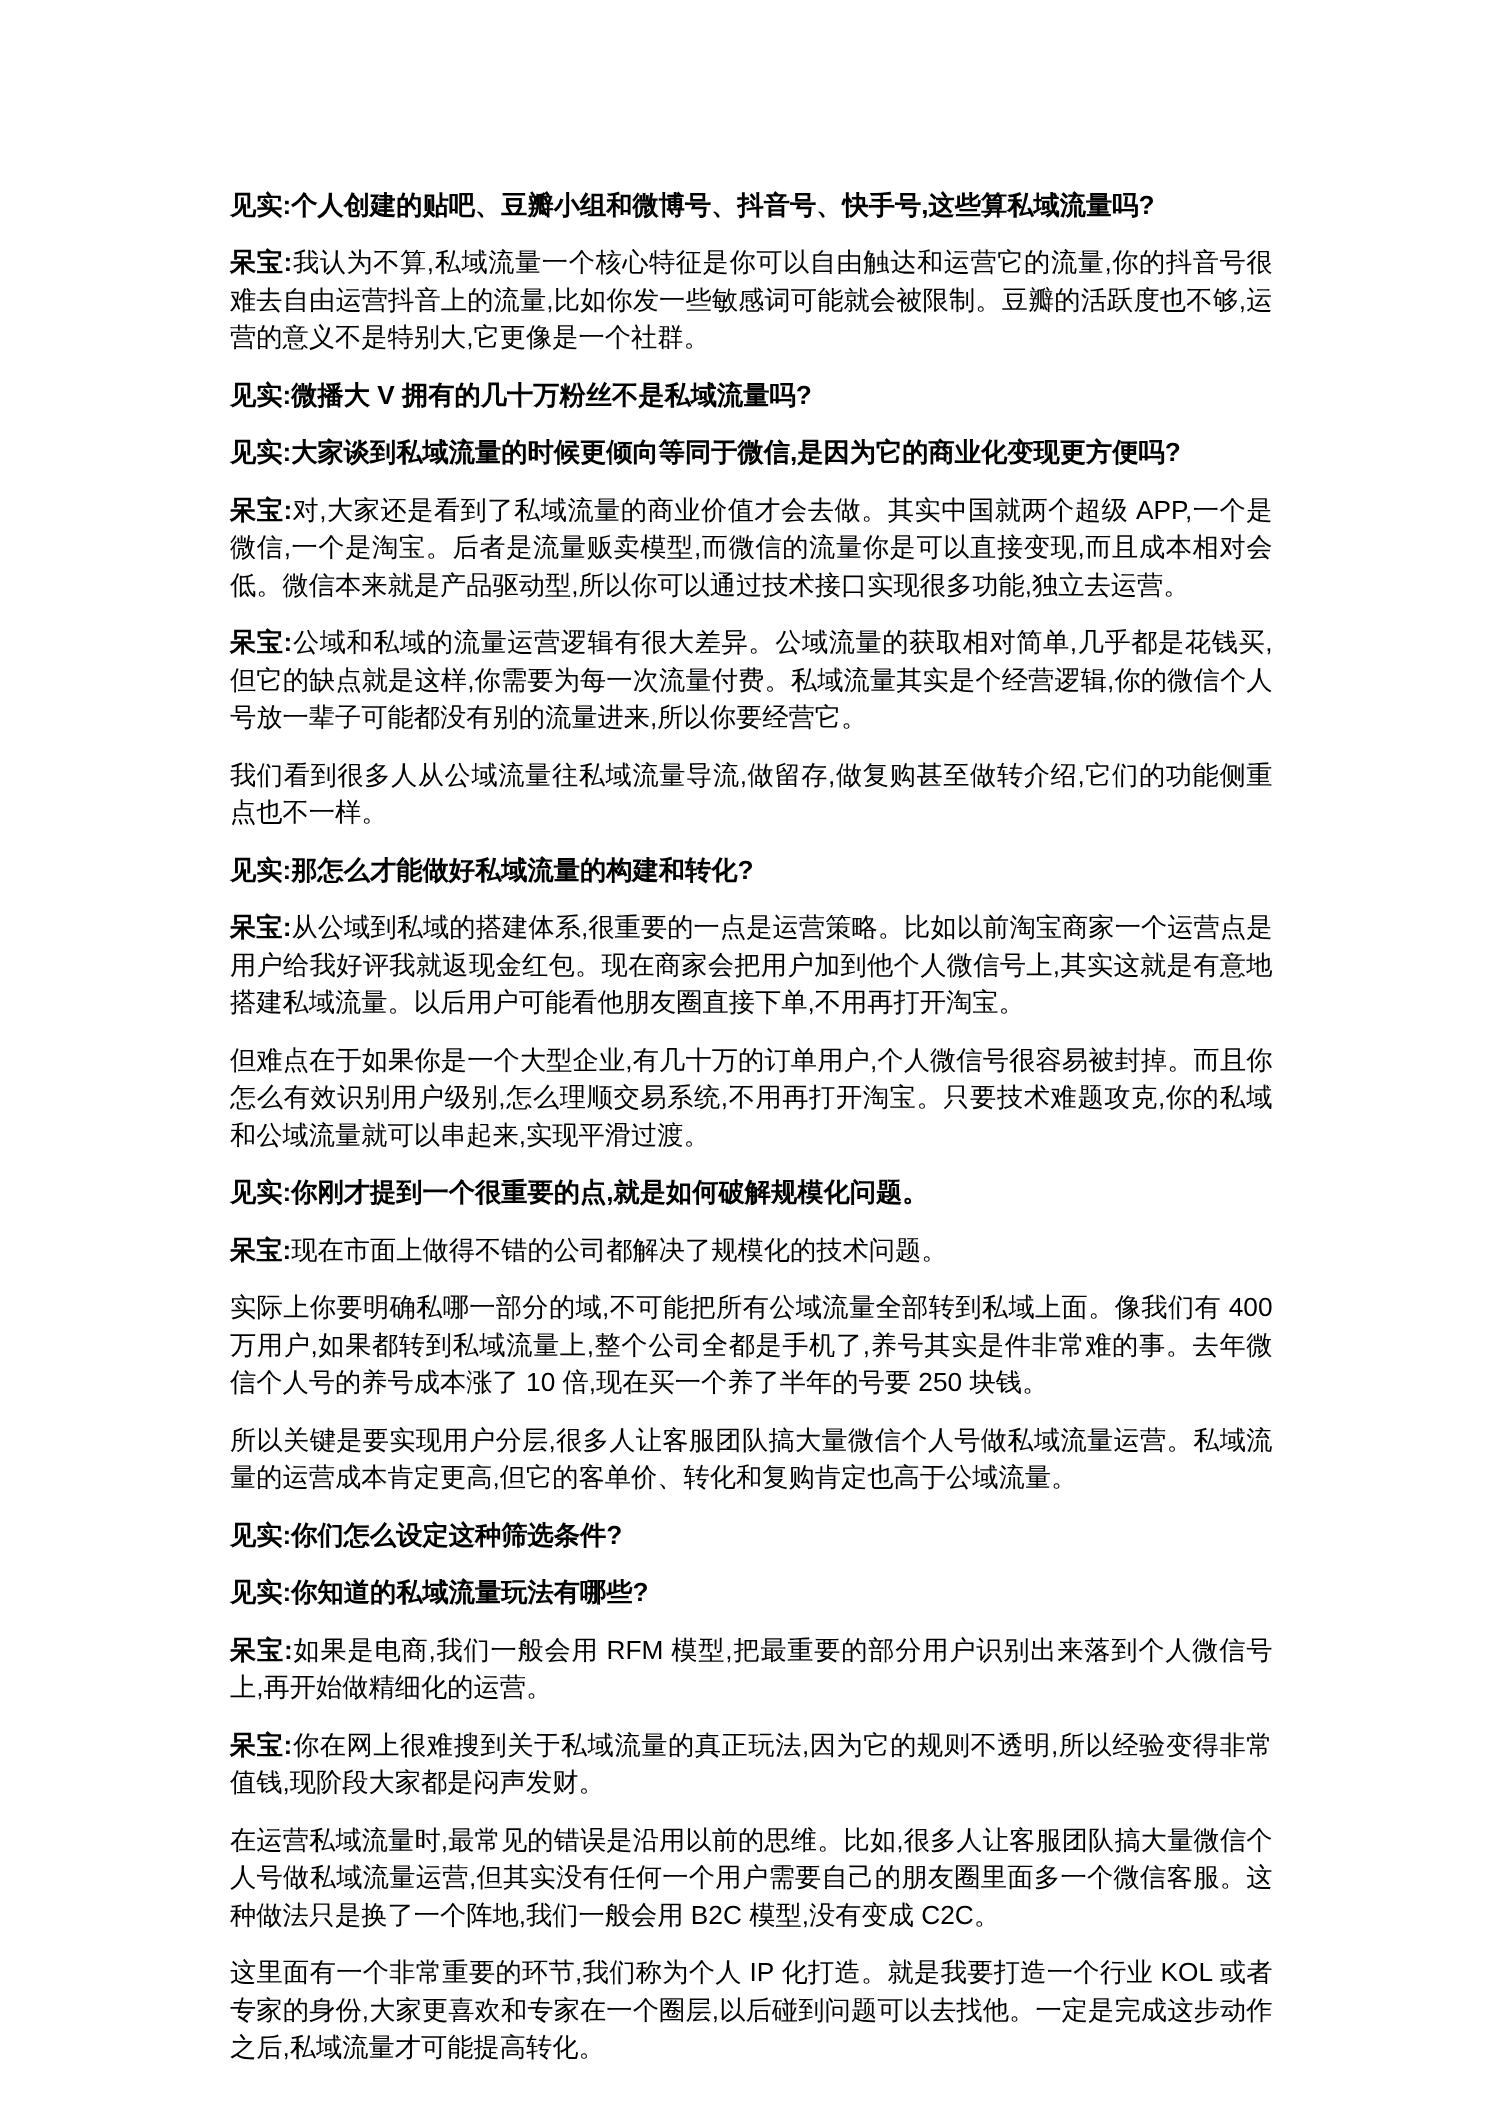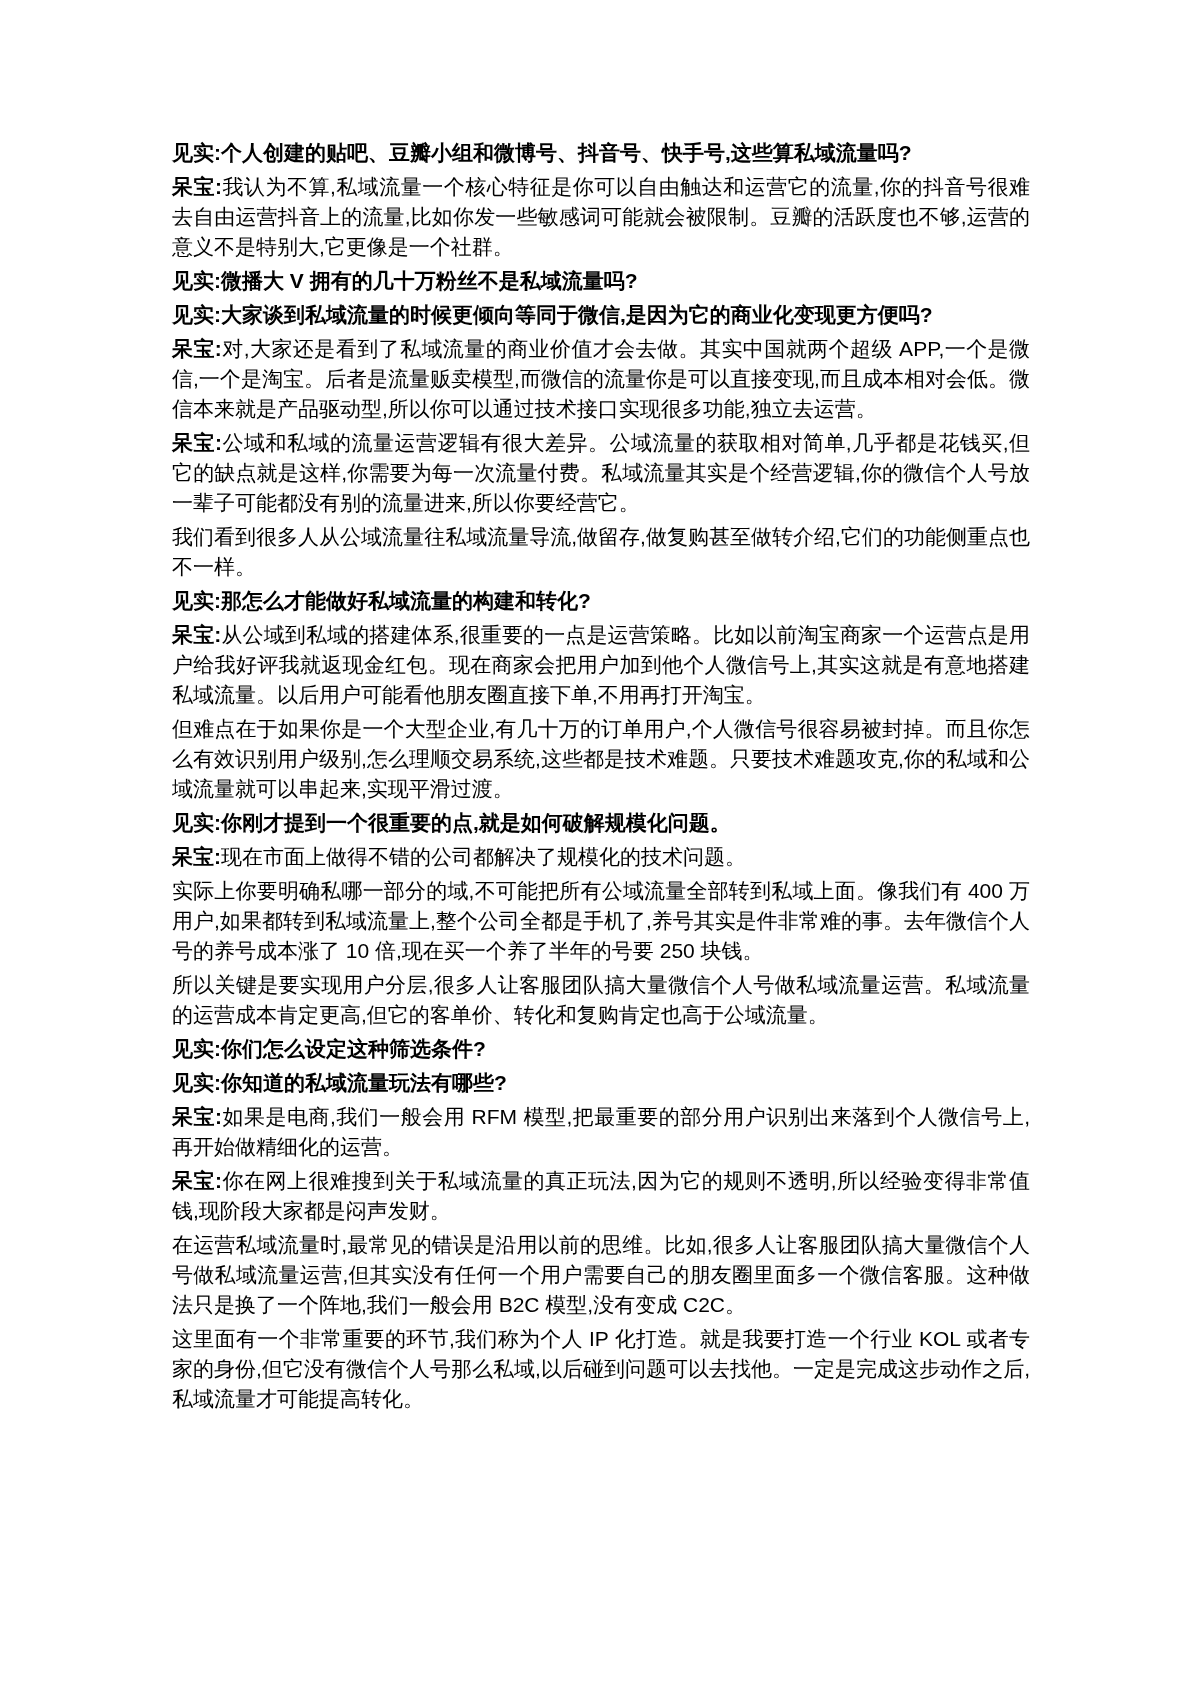--- a/index.html
+++ b/index.html
@@ -23,21 +23,21 @@
     left: 168px;
     top: 134px;
     width: 866px;
     color: #000000;
     font-size: 21px;
     line-height: 30px;
     text-align: justify;
     text-justify: inter-ideograph;
   }
   .content p {
-    margin: 4px;
+    margin: 16px;
   }
   .qa-block.question p {
     font-weight: bold;
   }
   .speaker {
     font-weight: bold;
   }
 </style>
 </head>
 <body>
@@ -61,21 +61,21 @@
       </section>
       <section class="qa-block answer">
         <p><span class="speaker">呆宝:</span>公域和私域的流量运营逻辑有很大差异。公域流量的获取相对简单,几乎都是花钱买,但它的缺点就是这样,你需要为每一次流量付费。私域流量其实是个经营逻辑,你的微信个人号放一辈子可能都没有别的流量进来,所以你要经营它。</p>
         <p>我们看到很多人从公域流量往私域流量导流,做留存,做复购甚至做转介绍,它们的功能侧重点也不一样。</p>
       </section>
       <section class="qa-block question">
         <p><span class="speaker">见实:</span>那怎么才能做好私域流量的构建和转化?</p>
       </section>
       <section class="qa-block answer">
         <p><span class="speaker">呆宝:</span>从公域到私域的搭建体系,很重要的一点是运营策略。比如以前淘宝商家一个运营点是用户给我好评我就返现金红包。现在商家会把用户加到他个人微信号上,其实这就是有意地搭建私域流量。以后用户可能看他朋友圈直接下单,不用再打开淘宝。</p>
-        <p>但难点在于如果你是一个大型企业,有几十万的订单用户,个人微信号很容易被封掉。而且你怎么有效识别用户级别,怎么理顺交易系统,这些都是技术难题。只要技术难题攻克,你的私域和公域流量就可以串起来,实现平滑过渡。</p>
+        <p>但难点在于如果你是一个大型企业,有几十万的订单用户,个人微信号很容易被封掉。而且你怎么有效识别用户级别,怎么理顺交易系统,不用再打开淘宝。只要技术难题攻克,你的私域和公域流量就可以串起来,实现平滑过渡。</p>
       </section>
       <section class="qa-block question">
         <p><span class="speaker">见实:</span>你刚才提到一个很重要的点,就是如何破解规模化问题。</p>
       </section>
       <section class="qa-block answer">
         <p><span class="speaker">呆宝:</span>现在市面上做得不错的公司都解决了规模化的技术问题。</p>
         <p>实际上你要明确私哪一部分的域,不可能把所有公域流量全部转到私域上面。像我们有 400 万用户,如果都转到私域流量上,整个公司全都是手机了,养号其实是件非常难的事。去年微信个人号的养号成本涨了 10 倍,现在买一个养了半年的号要 250 块钱。</p>
         <p>所以关键是要实现用户分层,很多人让客服团队搞大量微信个人号做私域流量运营。私域流量的运营成本肯定更高,但它的客单价、转化和复购肯定也高于公域流量。</p>
       </section>
       <section class="qa-block question">
@@ -83,16 +83,16 @@
       </section>
       <section class="qa-block question">
         <p><span class="speaker">见实:</span>你知道的私域流量玩法有哪些?</p>
       </section>
       <section class="qa-block answer">
         <p><span class="speaker">呆宝:</span>如果是电商,我们一般会用 RFM 模型,把最重要的部分用户识别出来落到个人微信号上,再开始做精细化的运营。</p>
       </section>
       <section class="qa-block answer">
         <p><span class="speaker">呆宝:</span>你在网上很难搜到关于私域流量的真正玩法,因为它的规则不透明,所以经验变得非常值钱,现阶段大家都是闷声发财。</p>
         <p>在运营私域流量时,最常见的错误是沿用以前的思维。比如,很多人让客服团队搞大量微信个人号做私域流量运营,但其实没有任何一个用户需要自己的朋友圈里面多一个微信客服。这种做法只是换了一个阵地,我们一般会用 B2C 模型,没有变成 C2C。</p>
-        <p>这里面有一个非常重要的环节,我们称为个人 IP 化打造。就是我要打造一个行业 KOL 或者专家的身份,但它没有微信个人号那么私域,以后碰到问题可以去找他。一定是完成这步动作之后,私域流量才可能提高转化。</p>
+        <p>这里面有一个非常重要的环节,我们称为个人 IP 化打造。就是我要打造一个行业 KOL 或者专家的身份,大家更喜欢和专家在一个圈层,以后碰到问题可以去找他。一定是完成这步动作之后,私域流量才可能提高转化。</p>
       </section>
     </main>
 </div>
 
 </body></html>

